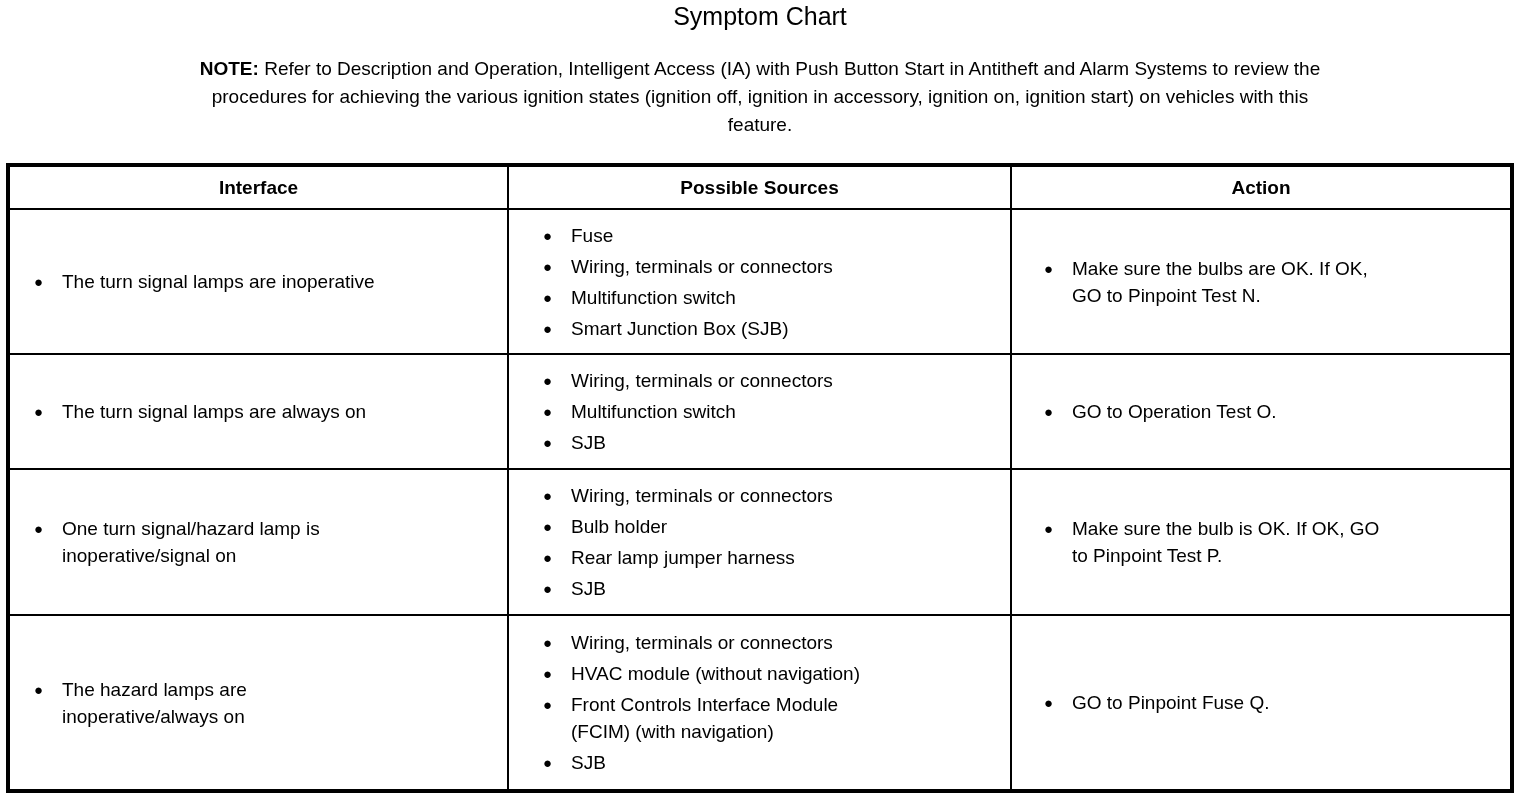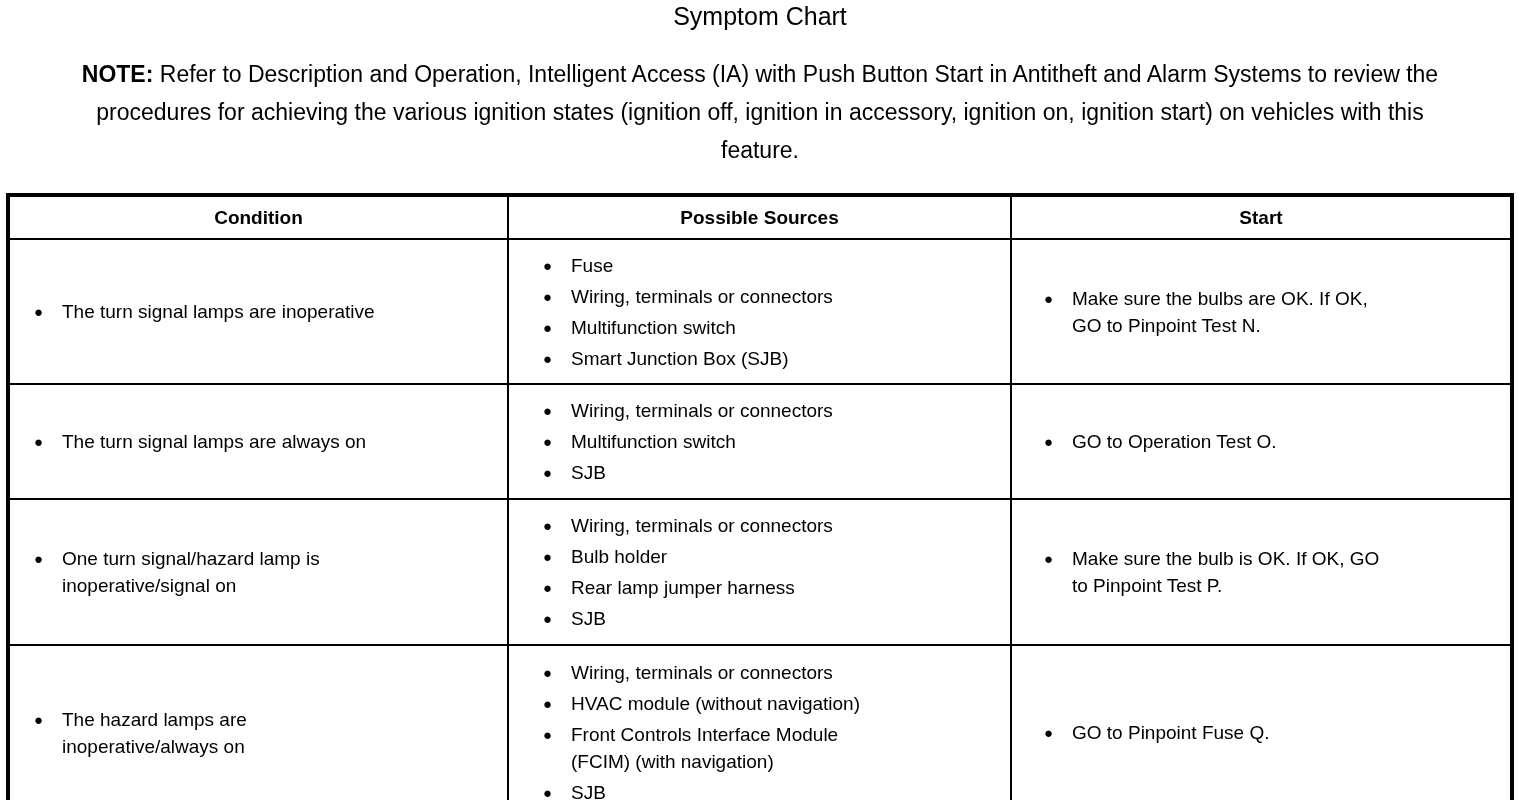--- a/index.html
+++ b/index.html
@@ -13,22 +13,22 @@
   }
   .page-title {
     text-align: center;
     font-size: 25px;
     line-height: 24px;
     margin-top: 4px;
     font-weight: normal;
   }
   .note {
     text-align: center;
-    font-size: 23px;
-    line-height: 38px;
+    font-size: 19px;
+    line-height: 28px;
     margin: 27px 8px 3px 8px;
     white-space: pre-line;
   }
   .note b { font-weight: bold; }
   table.symptom-table {
     width: 1504px;
     margin: 24px auto 0 auto;
     border-collapse: collapse;
     table-layout: fixed;
     border: 4px solid #000;
@@ -87,23 +87,23 @@
 feature.</span></p>
 
   <table class="symptom-table">
     <colgroup>
       <col style="width:500px">
       <col style="width:503px">
       <col style="width:501px">
     </colgroup>
     <thead>
       <tr>
-        <th>Condition</th>
+        <th>Interface</th>
         <th>Possible Sources</th>
-        <th>Start</th>
+        <th>Action</th>
       </tr>
     </thead>
     <tbody>
         <tr>
           <td class="col-condition">
             <ul>
               <li>
                 <span class="bullet">●</span>
                 <span class="item-text">The turn signal lamps are inoperative</span>
               </li>

